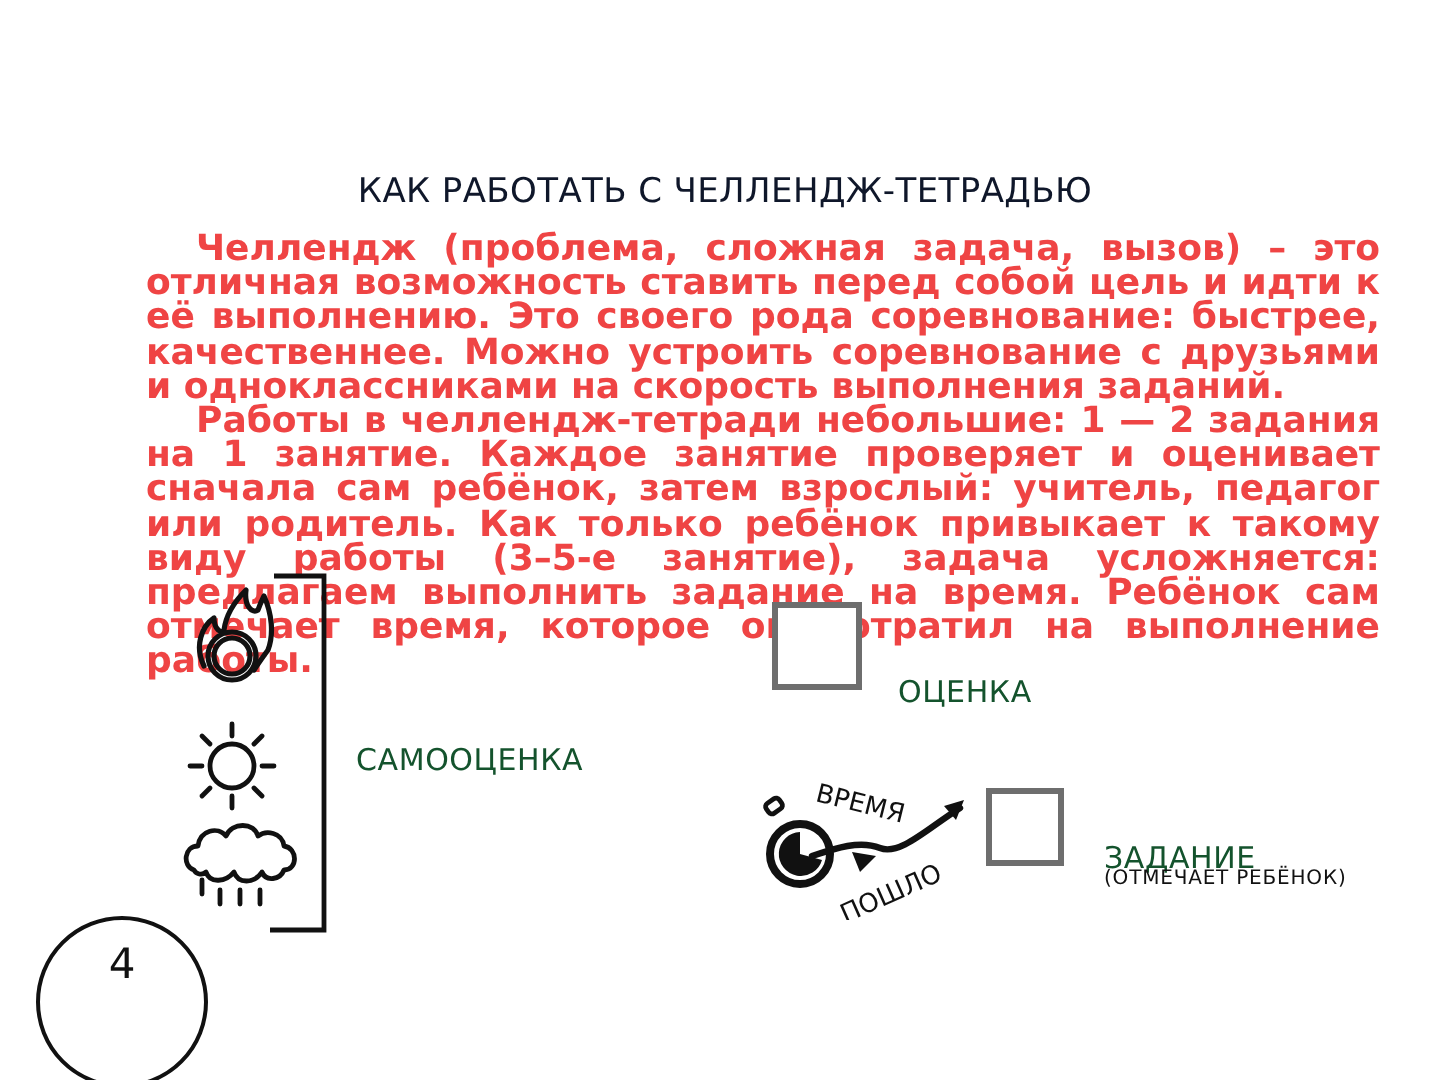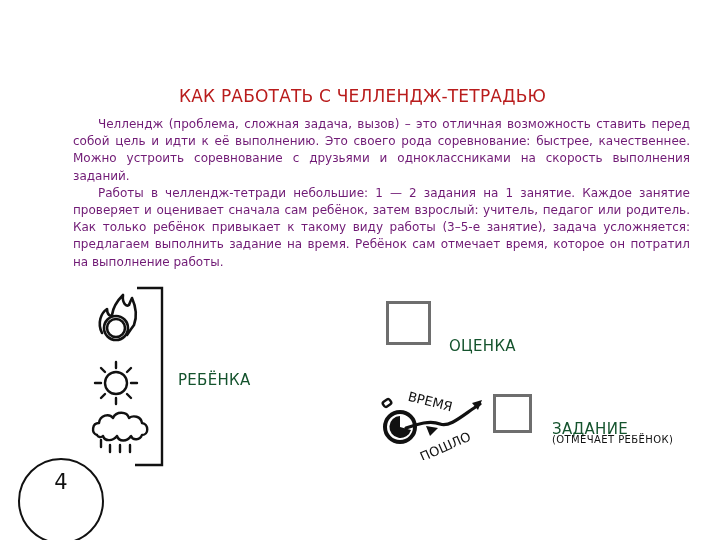--- a/index.html
+++ b/index.html
@@ -1,19 +1,19 @@
 <!DOCTYPE html>
 <html><head>
 <meta charset="utf-8">
 <style>
   html, body { margin:0; padding:0; }
   body { width:725px; height:540px; background:#ffffff; position:relative; overflow:hidden; color:#1a1a1a; }
   .abs { position:absolute; }
-  .title { left:0; width:725px; top:86px; text-align:center; font-family:"DejaVu Sans", sans-serif; font-size:17px; letter-spacing:0.2px; color:#b91c1c; }
-  .body-text { left:73px; width:617px; top:116px; font-family:"DejaVu Sans", sans-serif; font-size:12px; line-height:17.2px; color:#701a75; text-align:justify; }
+  .title { left:0; width:725px; top:86px; text-align:center; font-family:"DejaVu Sans", sans-serif; font-size:17px; letter-spacing:0.2px; color:#0f172a; }
+  .body-text { left:73px; width:617px; top:116px; font-family:"DejaVu Sans", sans-serif; font-size:18px; line-height:17.2px; color:#ef4444; text-align:justify;font-weight:bold; }
   .body-text p { margin:0; text-indent:25px; text-align-last:left; }
   .hand { font-family:"DejaVu Sans", sans-serif; color:#14532d; font-size:15px; line-height:24px; letter-spacing:0.3px;margin-top:32px; }
   .hand-small { font-family:"DejaVu Sans", sans-serif; font-weight:normal; font-size:10px; letter-spacing:0.4px; color:#111; }
   .box { border:3px solid #6e6e6e; background:#fff; box-sizing:border-box; }
   .page-circle { left:18px; top:458px; width:86px; height:86px; border:2.5px solid #111; border-radius:50%; box-sizing:border-box; }
   .page-num { left:18px; top:470px; width:86px; text-align:center; font-family:"DejaVu Sans", sans-serif; font-size:21px; color:#111; }
 </style>
 </head>
 <body>
 
@@ -49,21 +49,21 @@
     <line x1="16" y1="155" x2="16" y2="162"></line>
     <line x1="25" y1="160" x2="25" y2="167"></line>
     <line x1="35" y1="160" x2="35" y2="167"></line>
     <line x1="45" y1="160" x2="45" y2="167"></line>
   </g>
 
   <polyline points="52,3 77,3 77,180 50,180" fill="none" stroke="#111" stroke-width="2.4"></polyline>
 </svg>
 
 <div class="abs hand" style="left:178px;top:336px;">
-  <div>РЕБЁНКА</div>
+  <div>САМООЦЕНКА</div>
 </div>
 
 <div class="abs box" style="left:386px;top:301px;width:45px;height:44px;"></div>
 <div class="abs hand" style="left:449px;top:302px;">
   <div>ОЦЕНКА</div>
 </div>
 
 <svg class="abs" style="left:378px;top:380px;" width="125" height="80" viewBox="0 0 125 80">
   <g>
     <circle cx="22" cy="47" r="15" fill="none" stroke="#111" stroke-width="4"></circle>

